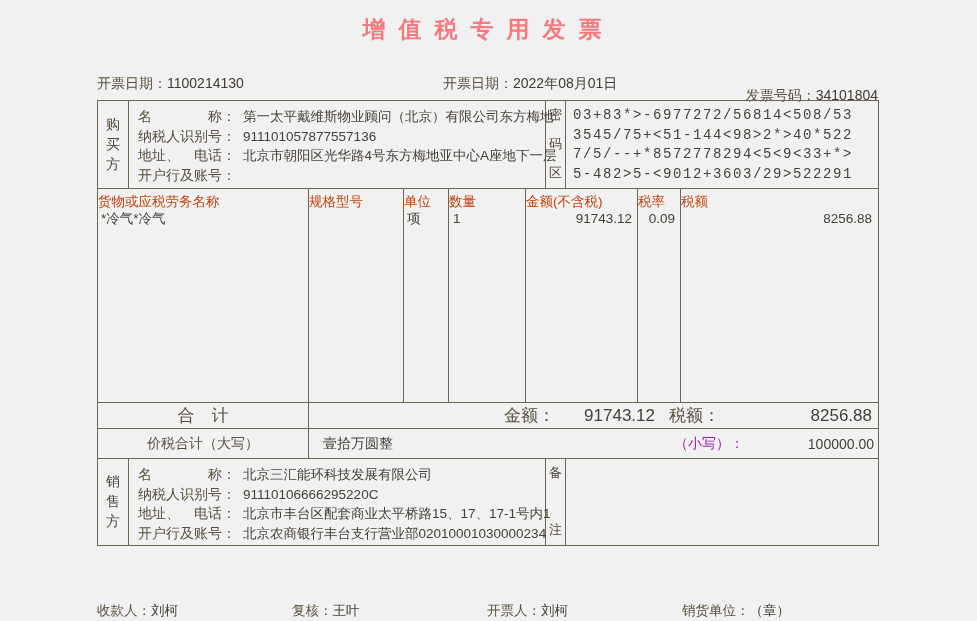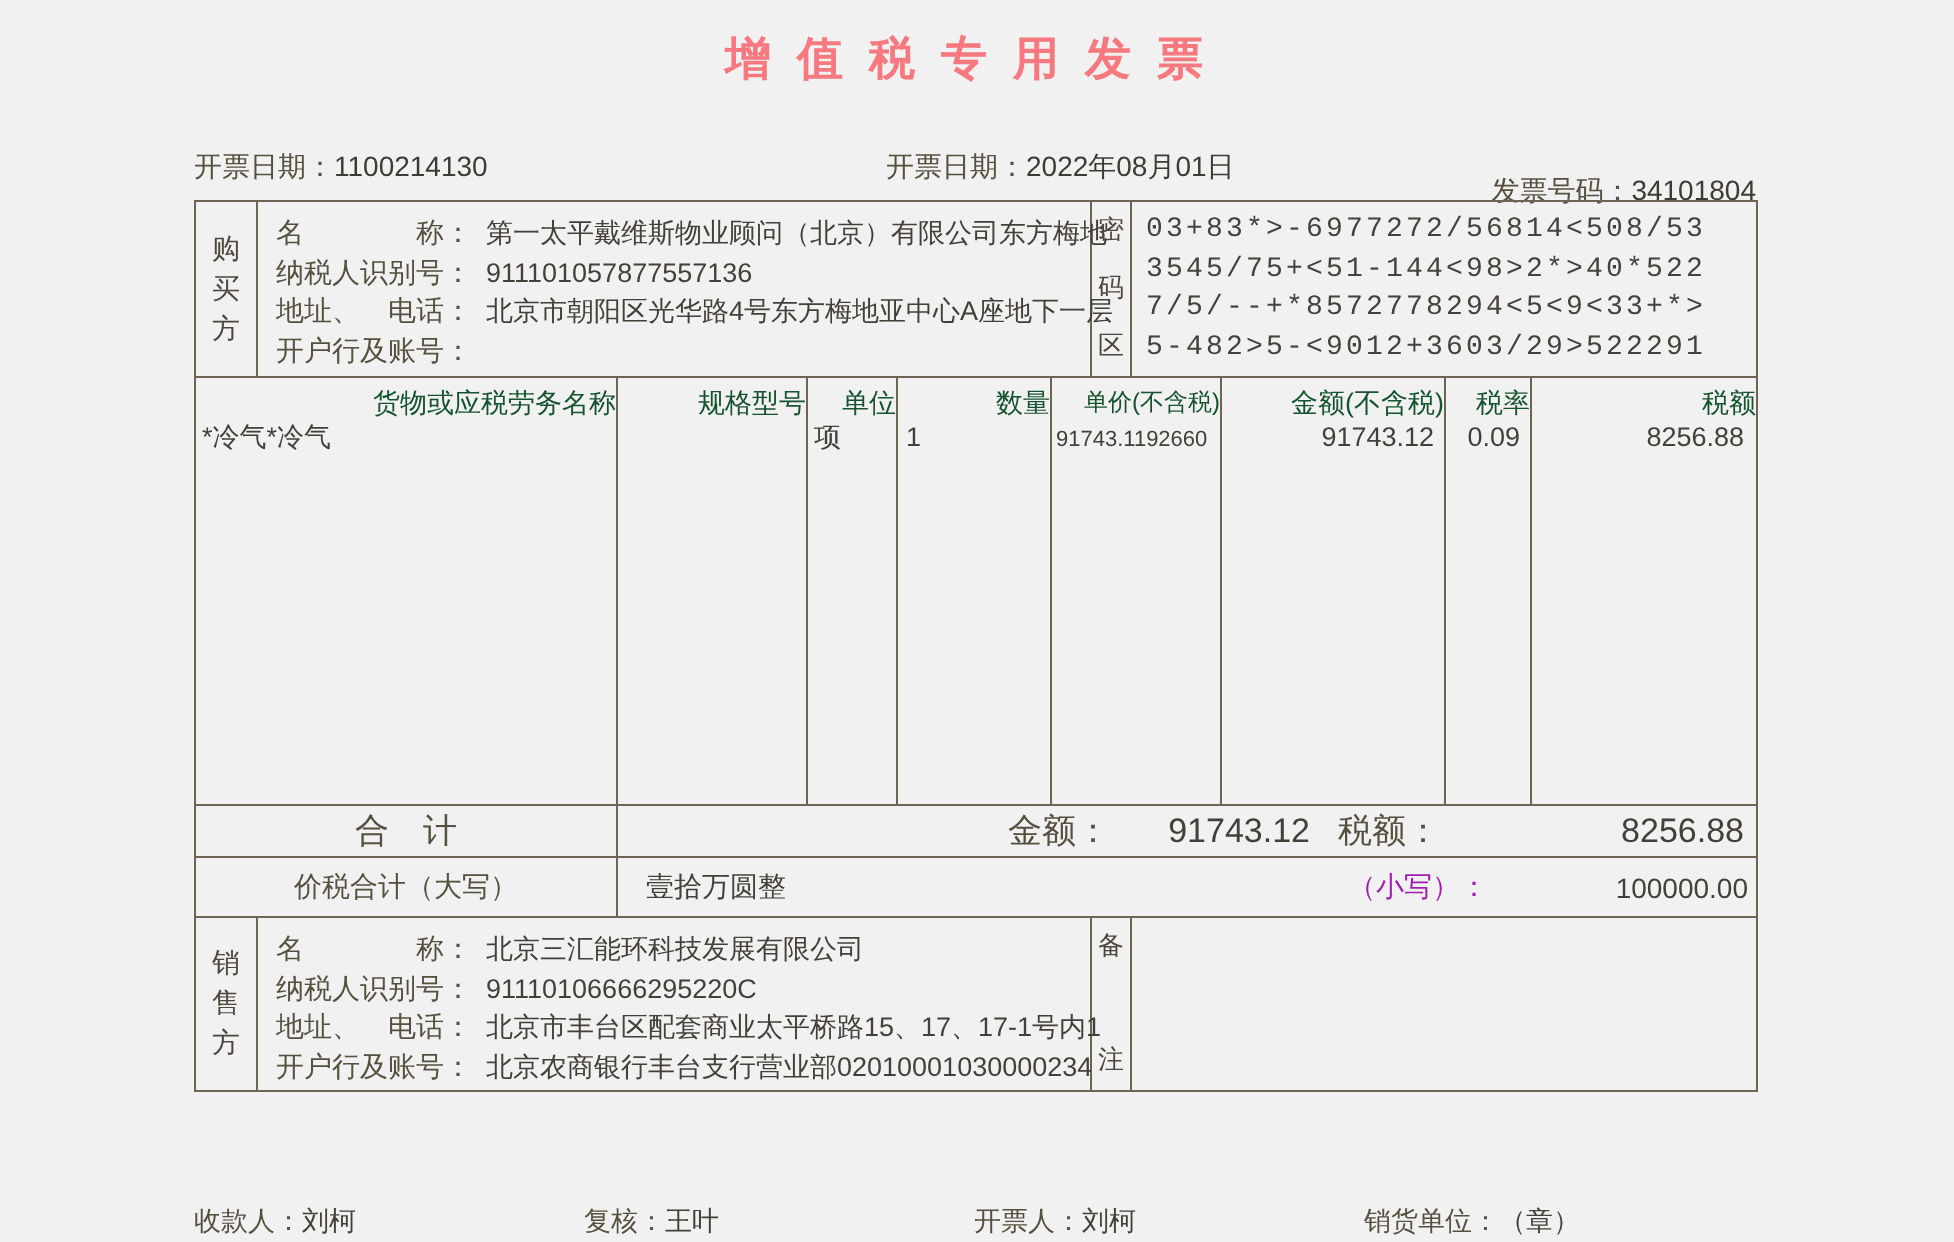--- a/index.html
+++ b/index.html
@@ -48,21 +48,21 @@
     font-family:"Liberation Mono", monospace; font-size:14px;
     letter-spacing:1.6px; line-height:19.5px; white-space:nowrap; color:#46413a;
   }
   .remark-col { flex:1; }
 
   
   .sec-items { height:214px; }
   .icol { display:flex; flex-direction:column; }
   .c1 { width:211px; } .c2 { width:95px; } .c3 { width:45px; } .c4 { width:77px; }
   .c5 { width:85px; }  .c6 { width:112px; } .c7 { width:43px; } .c8 { flex:1; }
-  .col-h { text-align:right; font-size:13.5px; padding-top:4px; height:21px; color:#14532d; white-space:nowrap; }
+  .col-h { text-align:left; font-size:13.5px; padding-top:4px; height:21px; color:#c2410c; white-space:nowrap; }
   .c5 .col-h { font-size:12px; }
   .col-v { font-size:13.5px; color:#443f37; line-height:17px; }
   .c1 .col-v { padding-left:3px; }
   .c3 .col-v { padding-left:3px; }
   .c4 .col-v { padding-left:4px; }
   .c5 .col-v { font-size:11px; padding-left:2px; padding-top:2px; }
   .c6 .col-v { text-align:right; padding-right:5px; }
   .c7 .col-v { text-align:right; padding-right:5px; }
   .c8 .col-v { text-align:right; padding-right:6px; }
 
@@ -160,24 +160,20 @@
         <div class="col-v"></div>
       </div>
       <div class="icol c3 rline">
         <div class="col-h">单位</div>
         <div class="col-v">项</div>
       </div>
       <div class="icol c4 rline">
         <div class="col-h">数量</div>
         <div class="col-v">1</div>
       </div>
-      <div class="icol c5 rline">
-        <div class="col-h">单价(不含税)</div>
-        <div class="col-v">91743.1192660</div>
-      </div>
       <div class="icol c6 rline">
         <div class="col-h">金额(不含税)</div>
         <div class="col-v">91743.12</div>
       </div>
       <div class="icol c7 rline">
         <div class="col-h">税率</div>
         <div class="col-v">0.09</div>
       </div>
       <div class="icol c8">
         <div class="col-h">税额</div>

